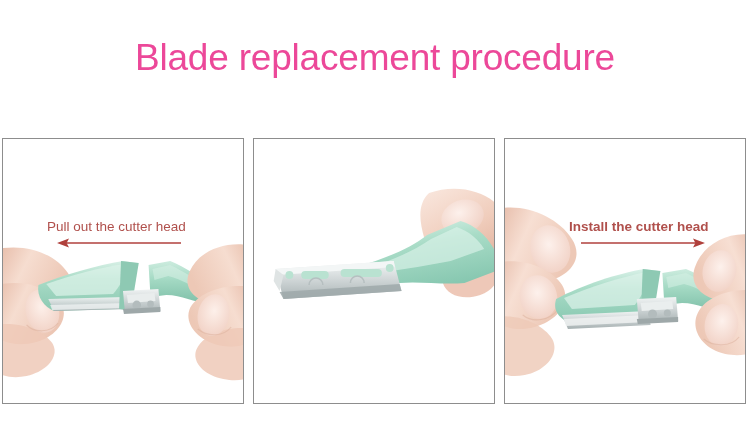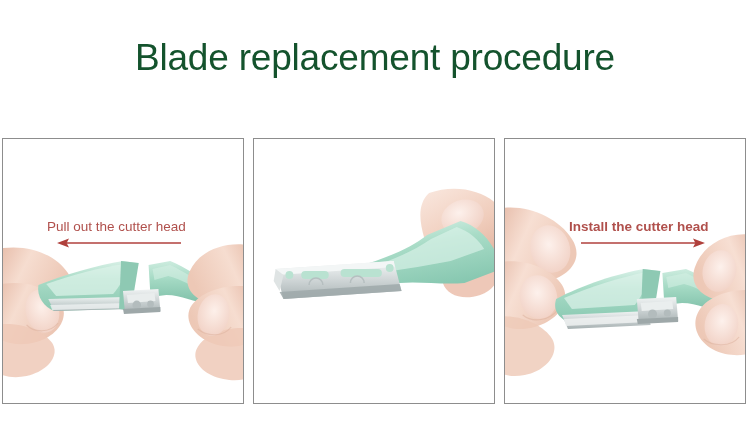--- a/index.html
+++ b/index.html
@@ -16,21 +16,21 @@
     width: 750px; height: 425px;
     background: #ffffff;
   }
   
   .page-title {
     position: absolute;
     top: 36px; left: 0; width: 750px;
     text-align: center;
     font-size: 37px;
     font-weight: 400;
-    color: #14532d;
+    color: #ec4899;
     letter-spacing: -0.2px;
     line-height: 44px;
     white-space: nowrap;
   }
   
   .panels {
     position: absolute;
     top: 138px; left: 2px;
     width: 744px; height: 266px;
     display: flex;

